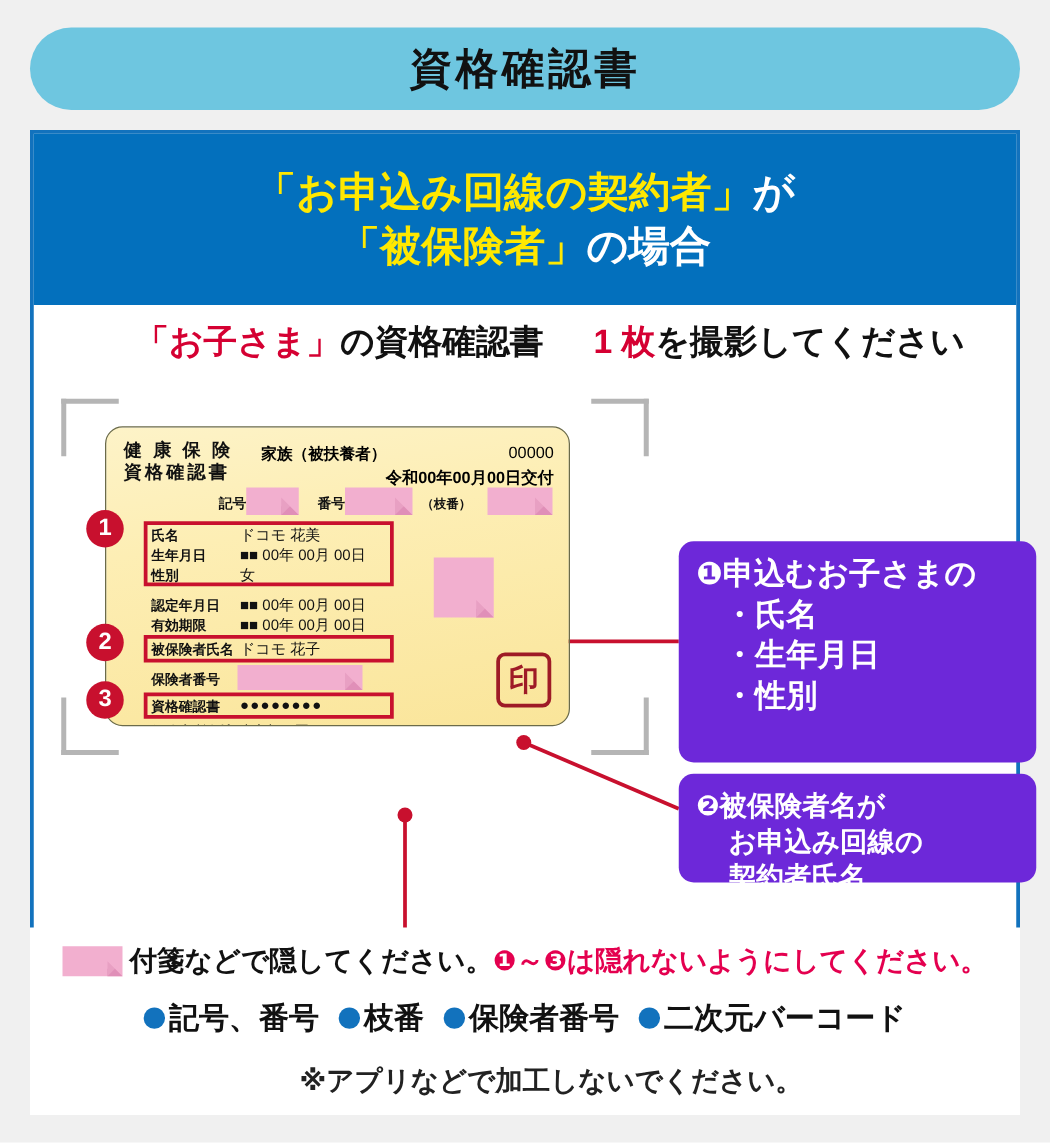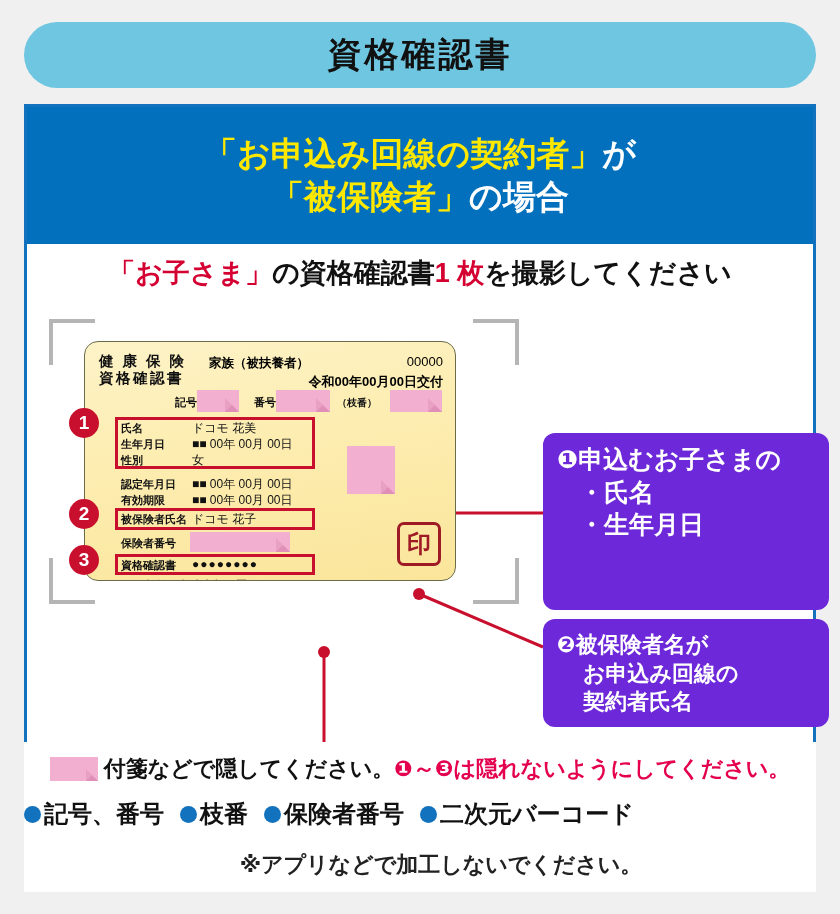--- a/index.html
+++ b/index.html
@@ -61,21 +61,21 @@
   .instruction {
     position: absolute;
     left: 0; top: 148px;
     width: 100%;
     text-align: center;
     font-size: 27px;
     font-weight: bold;
     color: #111;
     white-space: nowrap;
   }
-  .instruction .red { color: #d50032; }
+  .instruction .red { color: #d50032; margin-left: 40px; }
 
   
   .viewfinder {
     position: absolute;
     left: 22px; top: 212px;
     width: 470px; height: 285px;
   }
   .bracket {
     position: absolute;
     width: 46px; height: 46px;
@@ -157,21 +157,21 @@
     border-radius: 12px;
     color: #ffffff;
     font-weight: bold;
   }
   .callout .ln { white-space: nowrap; line-height: 1.3; }
 
   #callout1 { left: 516px; top: 326px; width: 286px; height: 177px; padding: 10px 0 0 14px; }
   #callout1 .ln { font-size: 25px; }
   #callout1 .sub { font-size: 25px; padding-left: 22px; }
 
-  #callout2 { left: 516px; top: 512px; width: 286px; height: 108px; padding: 12px 0 0 14px; }
+  #callout2 { left: 516px; top: 512px; width: 286px; height: 87px; padding: 12px 0 0 14px; }
   #callout2 .ln { font-size: 22px; }
   #callout2 .sub { font-size: 22px; padding-left: 26px; }
 
   #callout3 { left: 64px; top: 637px; width: 426px; height: 50px;
               display: flex; align-items: center; padding-left: 14px; }
   #callout3 .ln { font-size: 25px; }
 
   
   .connectors { position: absolute; left: 0; top: 0; width: 792px; height: 676px; pointer-events: none; }
 
@@ -196,21 +196,21 @@
   .swatch::after {
     content: ""; position: absolute; right: 0; bottom: 0;
     border-width: 6px; border-style: solid;
     border-color: transparent transparent #e08fb8 #e8a0c3;
   }
   .fnote-row .t1 { font-size: 22px; font-weight: bold; color: #111; }
   .fnote-row .t2 { font-size: 22px; font-weight: bold; color: #e4004f; }
 
   .bullets {
     position: absolute; left: 0; top: 56px; width: 100%;
-    display: flex; align-items: center; 
+    display: flex; align-items: center; justify-content: center;
     gap: 16px; white-space: nowrap;
   }
   .bullets .item {
     display: flex; align-items: center; gap: 3px;
     font-size: 24px; font-weight: bold; color: #111;
   }
   .bullets .dot {
     width: 17px; height: 17px; border-radius: 50%;
     background: #1272bd; display: inline-block;
   }
@@ -308,20 +308,21 @@
 
     <div class="num-badge" style="left:20px; top:89px;">1</div>
     <div class="num-badge" style="left:20px; top:180px;">2</div>
     <div class="num-badge" style="left:20px; top:226px;">3</div>
   </div>
 
   <div class="callout" id="callout1">
     <div class="ln"><span>❶</span><span>申込むお子さまの</span></div>
     <div class="ln sub">・氏名</div>
     <div class="ln sub">・生年月日</div>
+    <div class="ln sub">・性別</div>
   </div>
 
   <div class="callout" id="callout2">
     <div class="ln"><span>❷</span><span>被保険者名が</span></div>
     <div class="ln sub">お申込み回線の</div>
     <div class="ln sub">契約者氏名</div>
   </div>
 
   <div class="callout" id="callout3">
     <div class="ln"><span>❸</span>&nbsp;<span>保険者名称（発行元）と認印</span></div>

